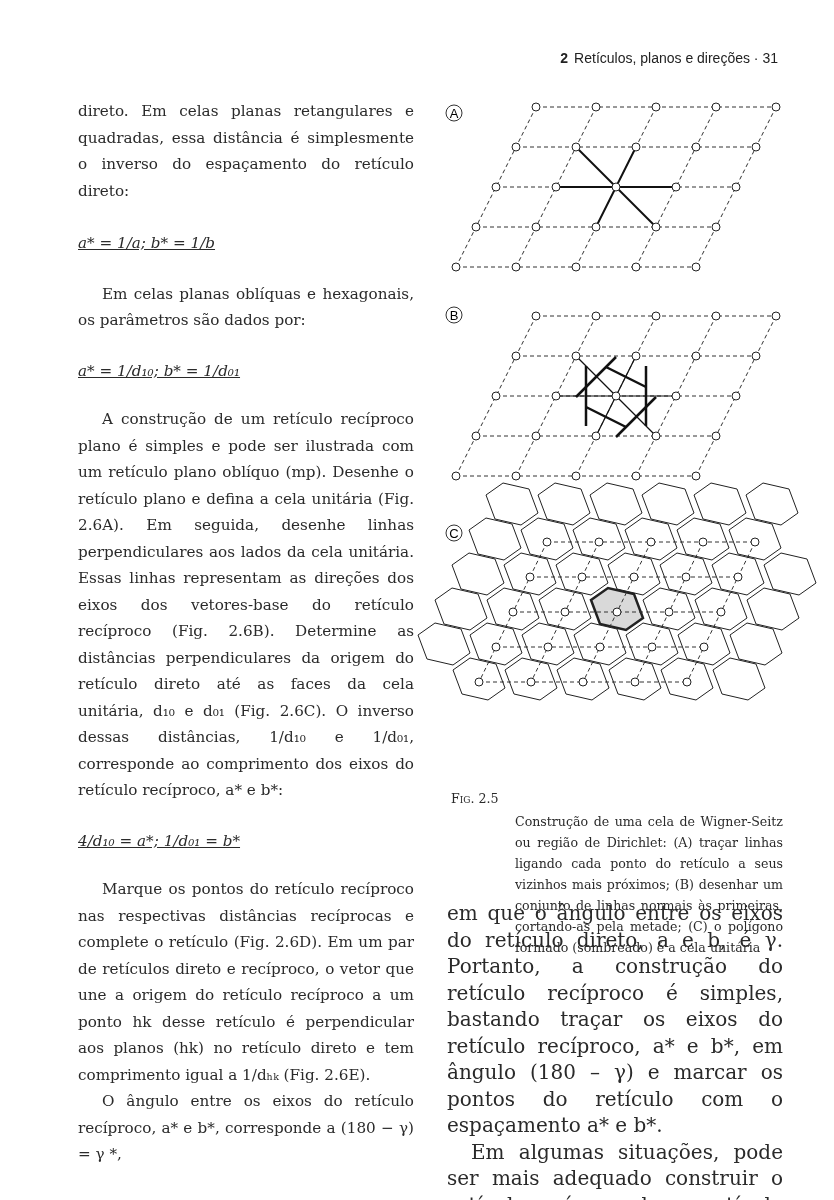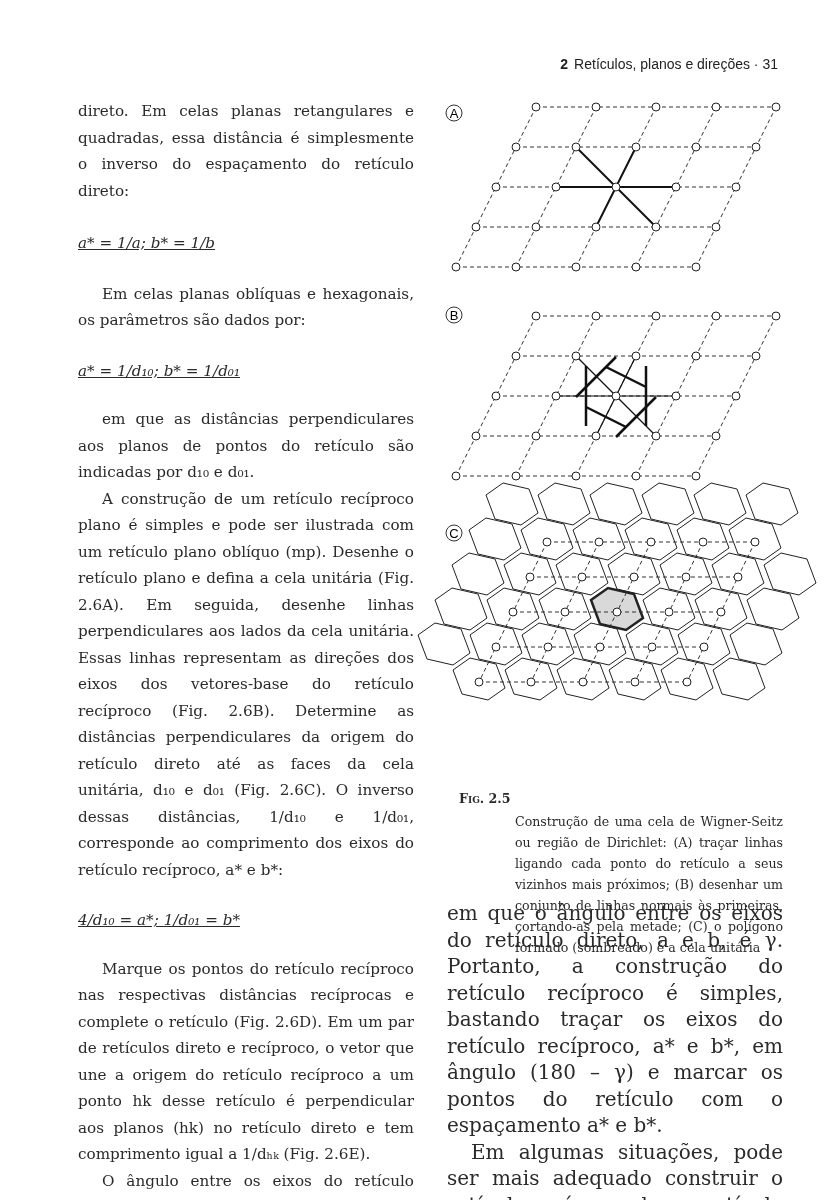--- a/index.html
+++ b/index.html
@@ -1,40 +1,39 @@
 <!DOCTYPE html>
 <html><head>
 <meta charset="utf-8">
 <style>
 body{margin:0;background:#fff;}
 #page{position:relative;width:834px;height:1200px;background:#fff;color:#2a2a2a;font-family:"DejaVu Serif",serif;overflow:hidden;}
-.hdr{position:absolute;top:56px;right:56px;font-family:"Liberation Sans",sans-serif;font-size:14px;color:#222;}
+.hdr{position:absolute;top:50px;right:56px;font-family:"Liberation Sans",sans-serif;font-size:14px;color:#222;}
 .hdr b{margin-right:6px;}
 .col{position:absolute;left:78px;width:336px;font-size:15.2px;line-height:26.5px;text-align:justify;}
 .p{margin:0;}
 .ind{text-indent:24px;}
 .eq{margin:10px 0 14px;text-decoration:underline;}
 .col2{position:absolute;left:447px;width:336px;font-size:20px;line-height:26.5px;text-align:justify;top:900px;}
 .cap{position:absolute;left:447px;top:788px;width:336px;font-size:12.6px;line-height:21px;}
-.cap .lab{position:absolute;left:12px;top:0;font-variant:small-caps;font-weight:bold;}
+.cap .lab{position:absolute;left:4px;top:0;font-variant:small-caps;font-weight:normal;}
 .cap .txt{margin-left:68px;text-align:justify;margin-top:23px;}
 svg{position:absolute;}
 </style>
 </head>
 <body>
 
 <div id="page">
 <div class="hdr"><b>2</b><span>Retículos, planos e direções</span> <span>·</span> <span>31</span></div>
 
 <div class="col" style="top:98px">
 <p class="p">direto. Em celas planas retangulares e quadradas, essa distância é simplesmente o inverso do espaçamento do retículo direto:</p>
 <p class="eq" style="margin:26px 0 24px;font-style:italic">a* = 1/a;  b* = 1/b</p>
 <p class="p ind">Em celas planas oblíquas e hexagonais, os parâmetros são dados por:</p>
 <p class="eq" style="margin:24px 0 22px;font-style:italic">a* = 1/d₁₀;  b* = 1/d₀₁</p>
-<p class="p ind">em que as distâncias perpendiculares aos planos de pontos do retículo são indicadas por d₁₀ e d₀₁.</p>
 <p class="p ind">A construção de um retículo recíproco plano é simples e pode ser ilustrada com um retículo plano oblíquo (mp). Desenhe o retículo plano e defina a cela unitária (Fig. 2.6A). Em seguida, desenhe linhas perpendiculares aos lados da cela unitária. Essas linhas representam as direções dos eixos dos vetores-base do retículo recíproco (Fig. 2.6B). Determine as distâncias perpendiculares da origem do retículo direto até as faces da cela unitária, d₁₀ e d₀₁ (Fig. 2.6C). O inverso dessas distâncias, 1/d₁₀ e 1/d₀₁, corresponde ao comprimento dos eixos do retículo recíproco, a* e b*:</p>
 <p class="eq" style="margin:24px 0 22px;font-style:italic">4/d₁₀ = a*;  1/d₀₁ = b*</p>
 <p class="p ind">Marque os pontos do retículo recíproco nas respectivas distâncias recíprocas e complete o retículo (Fig. 2.6D). Em um par de retículos direto e recíproco, o vetor que une a origem do retículo recíproco a um ponto hk desse retículo é perpendicular aos planos (hk) no retículo direto e tem comprimento igual a 1/dₕₖ (Fig. 2.6E).</p>
 <p class="p ind">O ângulo entre os eixos do retículo recíproco, a* e b*, corresponde a (180 − γ) = γ *,</p>
 </div>
 
 <svg id="fig" width="834" height="720" style="left:0;top:0">
       <line x1="536" y1="107" x2="776" y2="107" stroke="#333" stroke-dasharray="4,3" stroke-width="1"></line>
       <line x1="516" y1="147" x2="756" y2="147" stroke="#333" stroke-dasharray="4,3" stroke-width="1"></line>
       <line x1="496" y1="187" x2="736" y2="187" stroke="#333" stroke-dasharray="4,3" stroke-width="1"></line>

